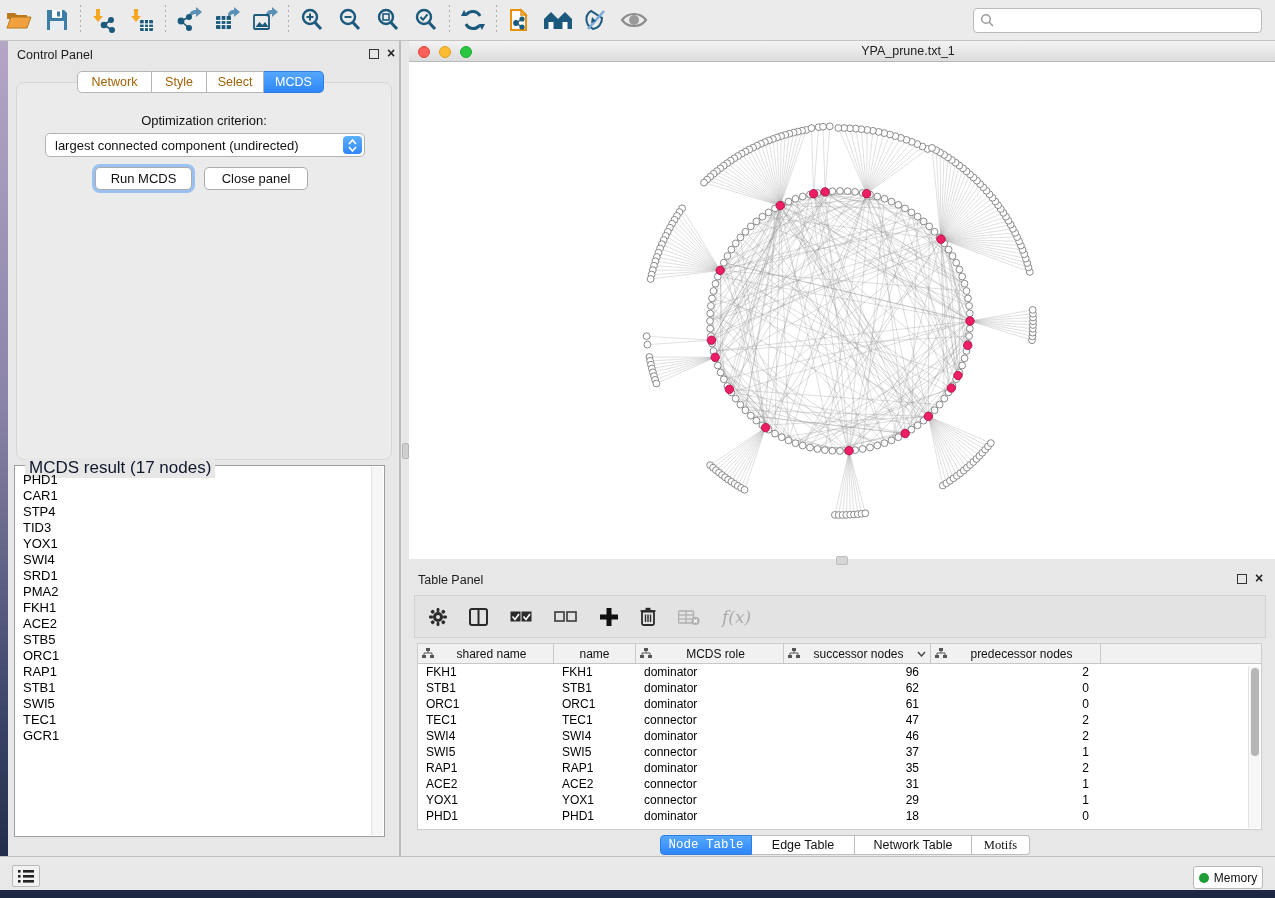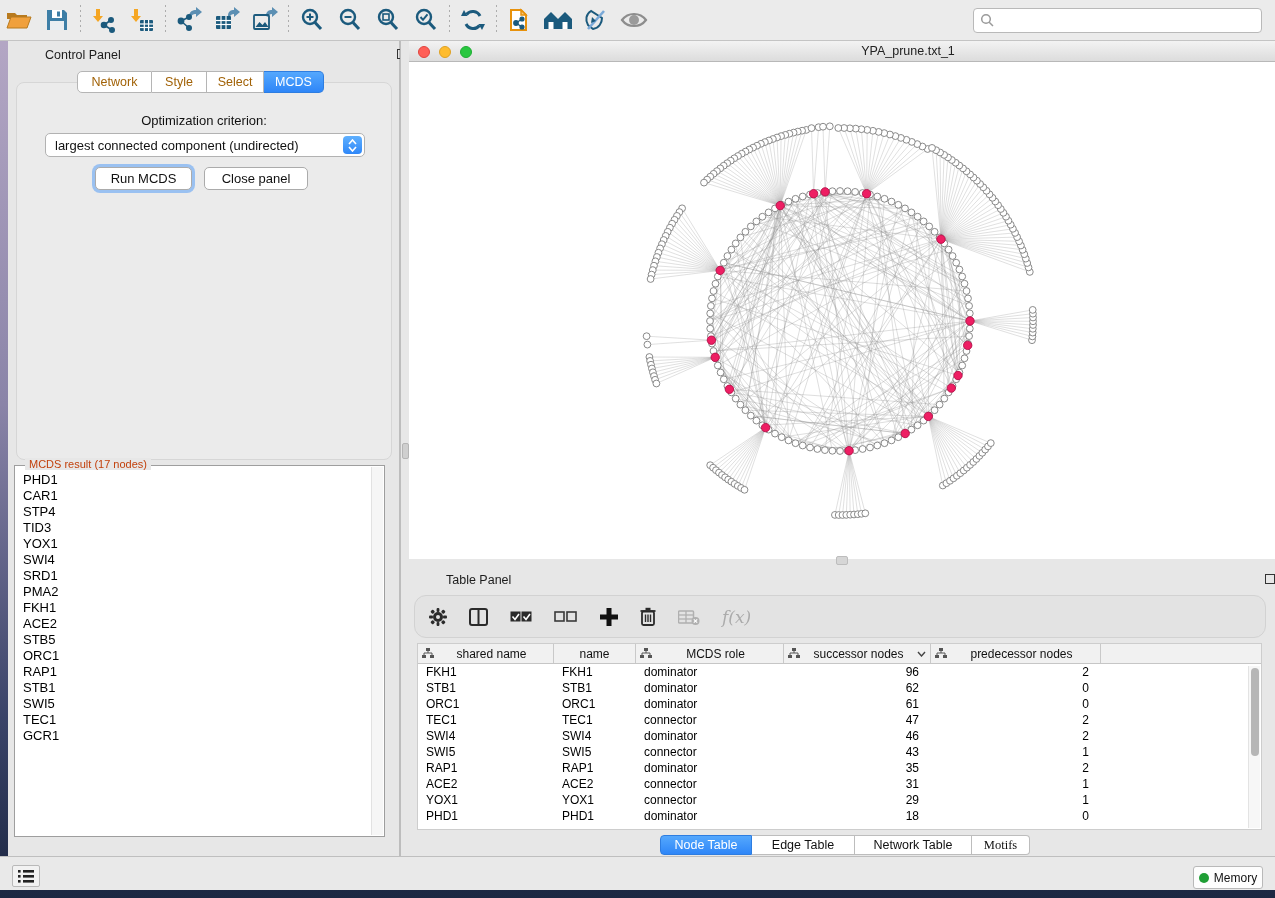--- a/index.html
+++ b/index.html
@@ -20,21 +20,21 @@
     background-size:1px 5px; }
   #search-box { position:absolute; left:973px; top:8px; width:289px; height:25px;
     background:#fff; border:1px solid #b9b9b9; border-radius:4px;
     display:flex; align-items:center; padding-left:6px; }
   #search-box input { border:none; outline:none; flex:1; height:20px; font-size:12px;
     font-family:"Liberation Sans", sans-serif; background:transparent; }
 
   
   #control-panel { left:8px; top:41px; width:392px; height:815px; background:#e7e7e7;
     border-right:1px solid #bdbdbd; }
-  .panel-titlebar { position:relative; height:26px;margin-left:28px; }
+  .panel-titlebar { position:relative; height:26px; }
   .panel-title { position:absolute; left:9px; top:7px; font-size:12.5px; color:#1c1c1c; }
   .float-box { position:absolute; top:8px; width:10px; height:10px;
     border:1.5px solid #333; background:transparent; }
   .close-x { position:absolute; top:5px; font-size:14px; font-weight:bold; color:#222; line-height:14px; }
   #cp-float { left:361px; } #cp-close { left:379px; }
 
   #cp-tabs { position:absolute; left:69px; top:30px; height:22px; display:flex; z-index:3; }
   .seg-tab { height:22px; background:#fff; border:1px solid #b5b5b5; border-left:none;
     display:flex; align-items:center; justify-content:center; font-size:12.5px; color:#a16207; }
   .seg-tab:first-child { border-left:1px solid #b5b5b5; border-radius:5px 0 0 5px; }
@@ -55,21 +55,21 @@
     align-items:center; justify-content:center; gap:1px; }
   .btn { position:absolute; height:23px; background:#fff; border:1px solid #ababab;
     border-radius:5px; font-size:13px; color:#111; display:flex; align-items:center;
     justify-content:center; }
   #run-btn { left:78px; top:84px; width:97px; box-shadow:0 0 0 3px rgba(110,170,245,.65); }
   #closepanel-btn { left:187px; top:84px; width:104px; }
 
   #result-box { position:absolute; left:6px; top:424px; width:371px; height:372px;
     border:1px solid #9e9e9e; background:#fff; }
   #result-legend { position:absolute; left:10px; top:-8px; background:#e7e7e7;
-    padding:0 4px; font-size:11px; color:#c2410c; }
+    padding:0 4px; font-size:17px; color:#0f172a; }
   #result-list { position:absolute; left:1px; top:6px; right:13px; bottom:1px;
     overflow:hidden; }
   .result-item { font-size:13px; color:#000; line-height:16px; padding-left:7px; }
   #result-scroll { position:absolute; top:1px; right:1px; bottom:1px; width:12px;
     background:#f6f6f6; border-left:1px solid #e2e2e2; }
 
   
   #net-titlebar { left:409px; top:41px; width:866px; height:21px;
     background:linear-gradient(#f3f3f3,#dcdcdc); border-bottom:1px solid #b8b8b8; }
   .light { position:absolute; top:5px; width:12px; height:12px; border-radius:50%; }
@@ -83,21 +83,21 @@
   #v-handle { position:absolute; left:1px; top:402px; width:7px; height:16px;
     background:#cfcfcf; border:1px solid #b5b5b5; border-radius:2px; }
   #h-splitter { left:409px; top:559px; width:866px; height:7px; background:#e7e7e7; }
   #h-handle { position:absolute; left:427px; top:-3px; width:12px; height:9px;
     background:#d6d6d6; border:1px solid #bdbdbd; border-radius:2px; }
 
   
   #table-panel { left:409px; top:566px; width:866px; height:290px; background:#e7e7e7; }
   #tp-float { left:828px; } #tp-close { left:846px; }
   #tp-toolbar { position:absolute; left:5px; top:29px; width:852px; height:43px;
-    background:#e3e3e3; border:1px solid #d2d2d2; border-radius:12px;
+    background:#e3e3e3; border:1px solid #d2d2d2; border-radius:0;
     display:flex; align-items:center; padding-left:14px; gap:22px; }
   .tp-icon { display:flex; align-items:center; justify-content:center; }
   #fx-icon { font-family:"DejaVu Serif", serif; font-style:italic; font-size:17px; color:#ababab; }
 
   #ntable { position:absolute; left:8px; top:77px; width:845px; height:187px;
     background:#fff; border:1px solid #cdcdcd; }
   #thead { display:flex; height:20px; background:#f1f1f1; border-bottom:1px solid #c6c6c6; }
   .hcell { display:flex; align-items:center; border-right:1px solid #c9c9c9;
     font-size:12px; color:#111; padding:0 4px; }
   .hcell .hlabel { flex:1; text-align:center; }
@@ -107,21 +107,21 @@
   .tcell { font-size:12px; color:#000; overflow:hidden; white-space:nowrap; }
   .tcell.left { padding-left:8px; } .tcell.right { text-align:right; padding-right:12px; }
   #tbody-scroll { position:absolute; top:22px; right:1px; bottom:1px; width:12px;
     background:#f7f7f7; border-left:1px solid #e3e3e3; }
   #tbody-thumb { position:absolute; top:2px; left:1.5px; width:8px; height:88px;
     background:#b6b6b6; border-radius:4px; }
 
   #tp-tabs { position:absolute; left:251px; top:269px; height:20px; display:flex; }
   .tp-tab { height:20px; background:#fff; border:1px solid #bdbdbd; border-left:none;
     display:flex; align-items:center; justify-content:center; font-size:12.5px; color:#111; }
-  .tp-tab:first-child { border-left:1px solid #bdbdbd; border-radius:4px 0 0 4px; }
+  .tp-tab:first-child { border-left:1px solid #bdbdbd; border-radius:4px 0 0 4px;font-family:Liberation Mono, monospace; }
   .tp-tab:last-child { border-radius:0 4px 4px 0;font-family:Liberation Serif, serif; }
   .tp-tab.active { background:linear-gradient(#55a8fd,#2e86f8); border-color:#2e7de0; color:#fff; }
 
   
   #status-bar { left:0; top:856px; width:1275px; height:34px; background:#e9e9e9;
     border-top:1px solid #bfbfbf; }
   #list-btn { position:absolute; left:12px; top:8px; width:28px; height:22px;
     background:#f2f2f2; border:1px solid #b9b9b9; border-radius:2px;
     display:flex; align-items:center; justify-content:center; }
   #memory-btn { position:absolute; left:1193px; top:9px; width:70px; height:23px;
@@ -1217,21 +1217,21 @@
           <div class="tcell c0 left">SWI4</div>
           <div class="tcell c1 left">SWI4</div>
           <div class="tcell c2 left">dominator</div>
           <div class="tcell c3 right">46</div>
           <div class="tcell c4 right">2</div>
         </div>
         <div class="trow">
           <div class="tcell c0 left">SWI5</div>
           <div class="tcell c1 left">SWI5</div>
           <div class="tcell c2 left">connector</div>
-          <div class="tcell c3 right">43</div>
+          <div class="tcell c3 right">37</div>
           <div class="tcell c4 right">1</div>
         </div>
         <div class="trow">
           <div class="tcell c0 left">RAP1</div>
           <div class="tcell c1 left">RAP1</div>
           <div class="tcell c2 left">dominator</div>
           <div class="tcell c3 right">35</div>
           <div class="tcell c4 right">2</div>
         </div>
         <div class="trow">

